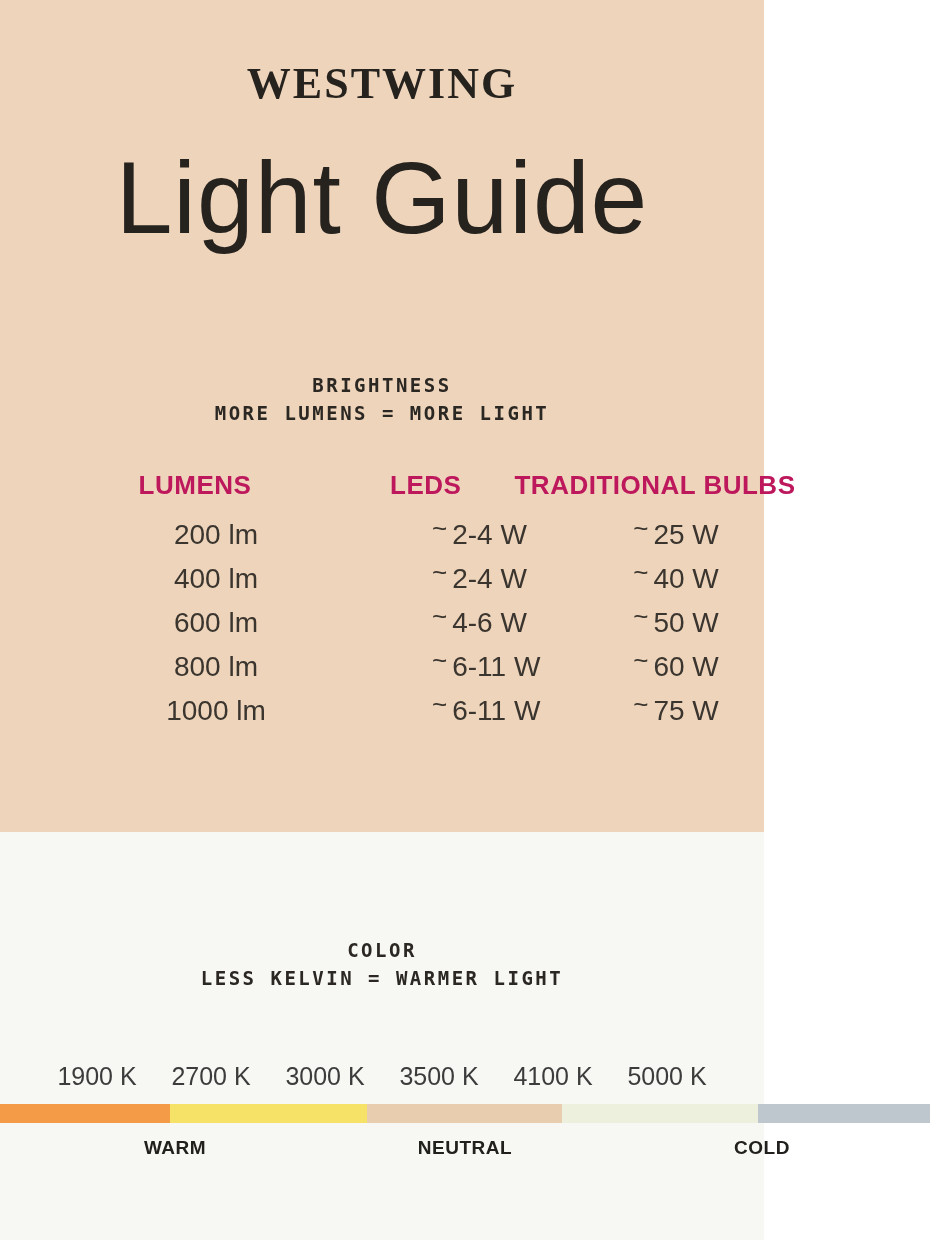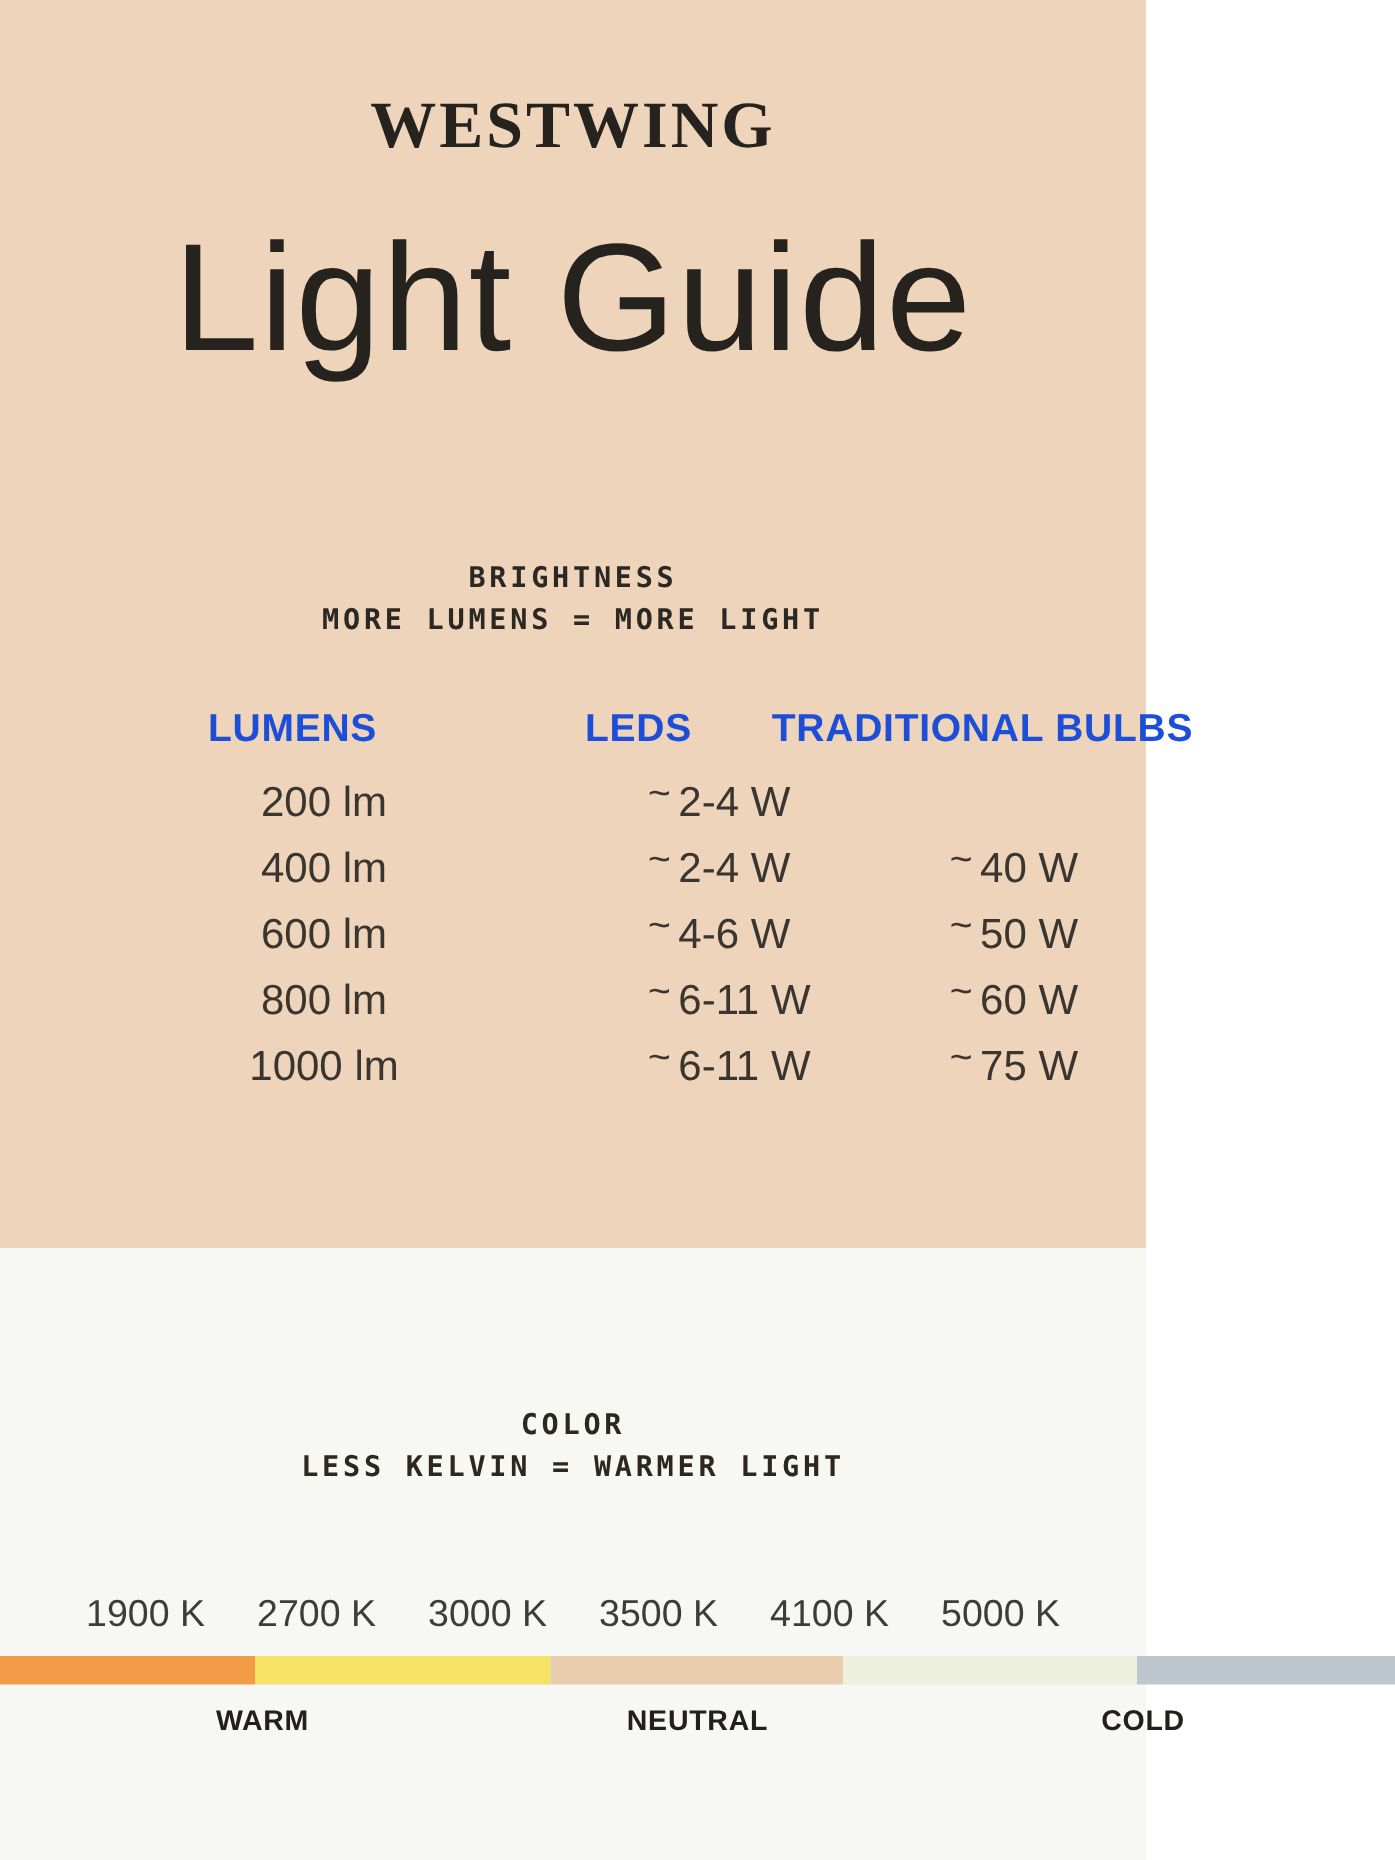--- a/index.html
+++ b/index.html
@@ -57,21 +57,21 @@
     grid-template-columns: 390px 46px 438px;
     align-items: center;
     height: 44px;
   }
   .t-row.header { height: 32px; margin-bottom: 12px; }
   .t-cell { text-align: center; white-space: nowrap; overflow: visible; }
   .header .t-cell {
     font-weight: 700;
     font-size: 26px;
     letter-spacing: 0.5px;
-    color: #1d4ed8;
+    color: #be185d;
   }
   .body-row .t-cell {
     font-size: 28px;
     font-weight: 400;
     color: #3a352f;
     padding-left: 42px;
   }
   .approx {
     display: inline-block;
     transform: translateY(-7px);
@@ -141,20 +141,21 @@
     <div class="lumens-table">
       <div class="t-row header">
         <div class="t-cell">LUMENS</div>
         <div class="t-cell">LEDS</div>
         <div class="t-cell">TRADITIONAL BULBS</div>
       </div>
 
       <div class="t-row body-row">
         <div class="t-cell">200 lm</div>
         <div class="t-cell"><span class="approx">~</span><span>2-4 W</span></div>
+        <div class="t-cell"><span class="approx">~</span><span>25 W</span></div>
       </div>
 
       <div class="t-row body-row">
         <div class="t-cell">400 lm</div>
         <div class="t-cell"><span class="approx">~</span><span>2-4 W</span></div>
         <div class="t-cell"><span class="approx">~</span><span>40 W</span></div>
       </div>
 
       <div class="t-row body-row">
         <div class="t-cell">600 lm</div>

